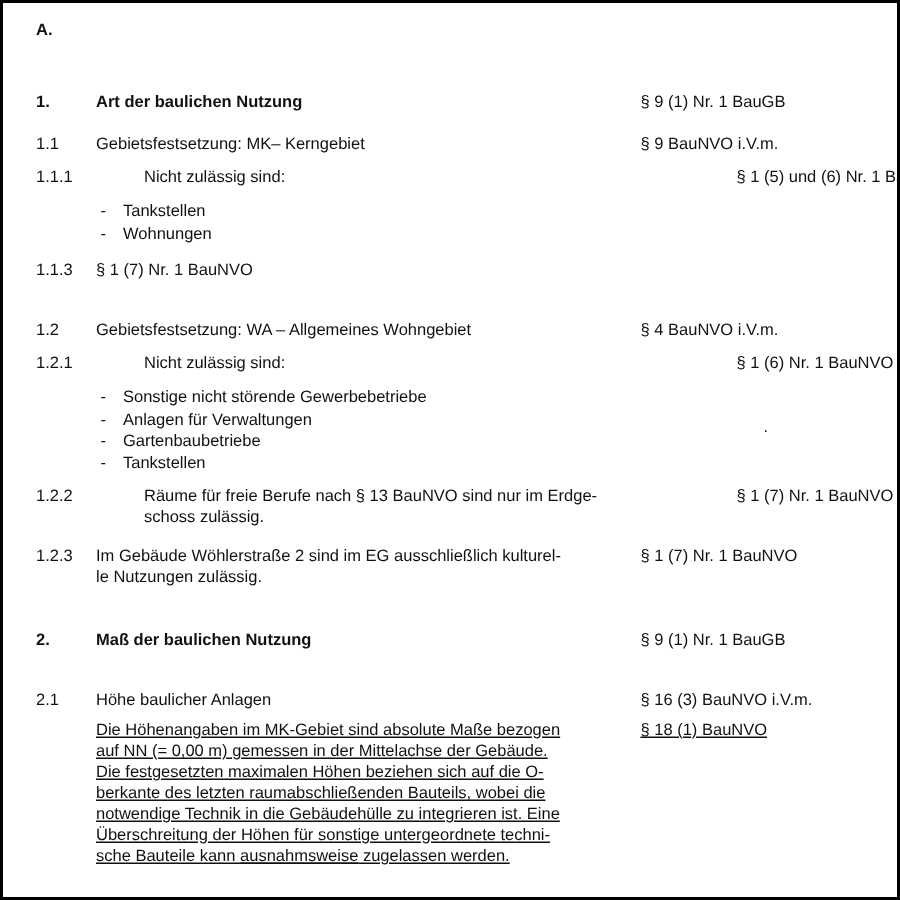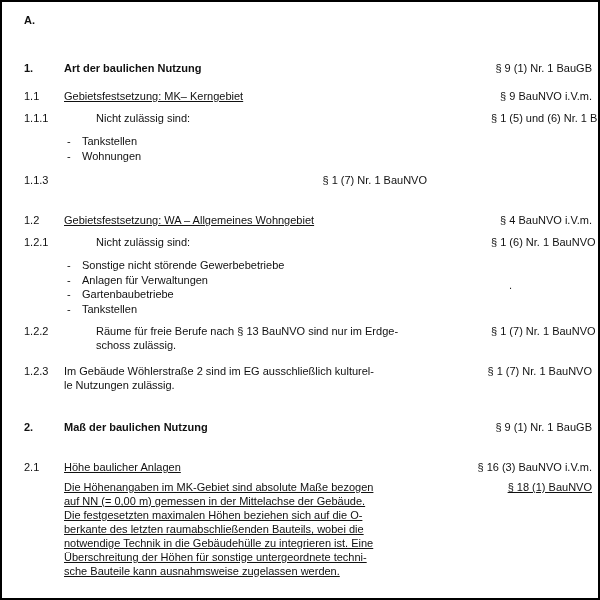--- a/index.html
+++ b/index.html
@@ -19,22 +19,22 @@
   }
   .row {
     display: grid;
     grid-template-columns: 40px 363px 1fr;
     align-items: start;
   }
   .heading { line-height: 15px; font-size: 12px; font-weight: bold; }
   .num { font-size: 11px; }
   .bold .num, .bold .txt { font-weight: bold; }
   .txt { white-space: pre-line; }
-  .underline .txt { text-decoration: underline; }
-  .ref { white-space: nowrap; text-align: right; }
+  .underline .txt { }
+  .ref { white-space: nowrap; }
   .bullets { display: block; line-height: 14.5px; }
   .bullet-line {
     display: grid;
     grid-template-columns: 15px 1fr;
     padding-left: 43px; 
   }
   .para-underline { text-decoration: underline; }
   
   .mt-a  { margin-top: 33px; }
   .mt-b  { margin-top: 14px; }

